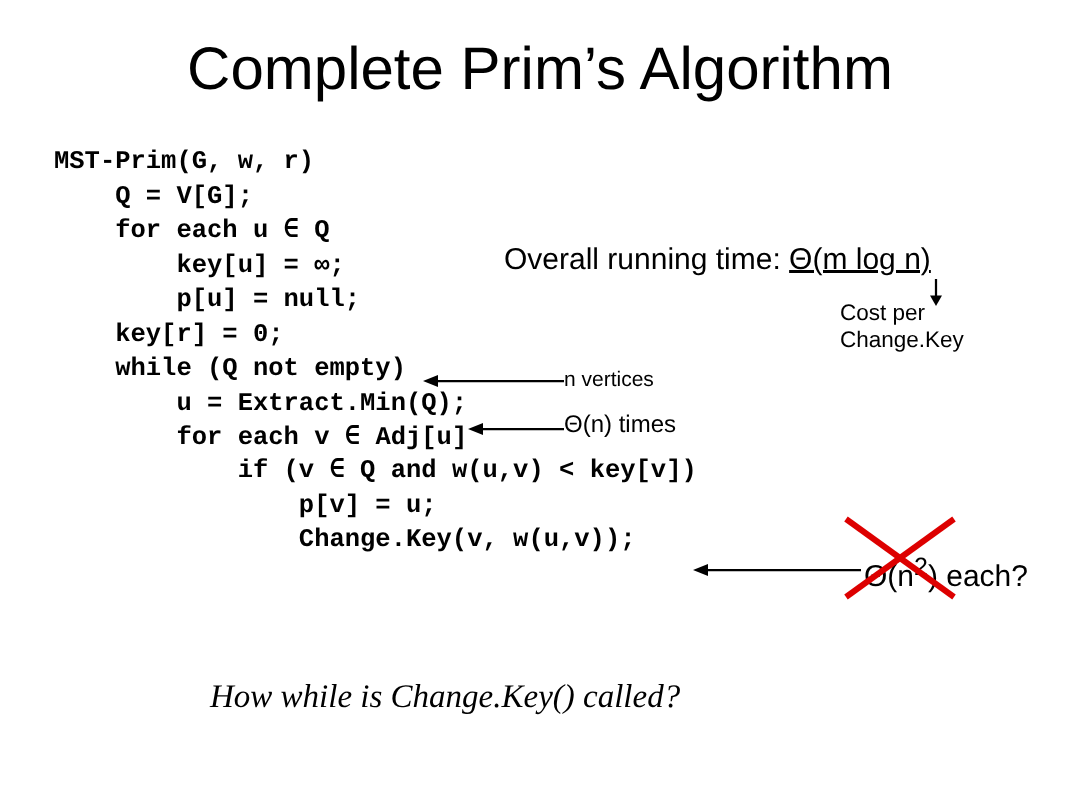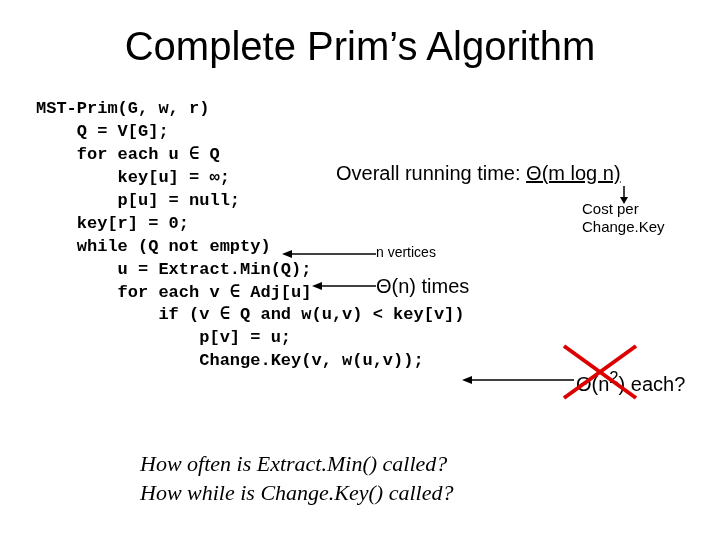--- a/index.html
+++ b/index.html
@@ -34,36 +34,36 @@
     position: absolute;
     left: 308px;
     top: 162px;
     font-size: 20px;
     font-family: Arial, Helvetica, sans-serif;
     margin-left: 28px;
   }
   .underline { text-decoration: underline; }
   .costper {
     position: absolute;
-    left: 582px;
+    left: 560px;
     top: 200px;
     font-size: 15px;
     line-height: 1.2;
   }
   .nvertices {
     position: absolute;
     left: 376px;
     top: 244px;
     font-size: 14px;
   }
   .thetatimes {
     position: absolute;
     left: 376px;
     top: 275px;
-    font-size: 20px;
+    font-size: 16px;
   }
   .thetan2 {
     position: absolute;
     left: 576px;
     top: 368px;
     font-size: 20px;
   }
   .cross {
     position: absolute;
     left: 560px;
@@ -146,18 +146,17 @@
 <div class="thetan2">
   <span>Θ(n</span><sup>2</sup><span>) each?</span>
 </div>
 
 <svg class="cross" width="80" height="60">
   <line x1="4" y1="4" x2="76" y2="56" stroke="#d00" stroke-width="4"></line>
   <line x1="4" y1="56" x2="76" y2="4" stroke="#d00" stroke-width="4"></line>
 </svg>
 
 <div class="questions">
-  <div>How often is Extract.Min() called?</div>
   <div>How while is Change.Key() called?</div>
 </div>
 
 <div class="answers">
 </div>
 
 </body></html>

